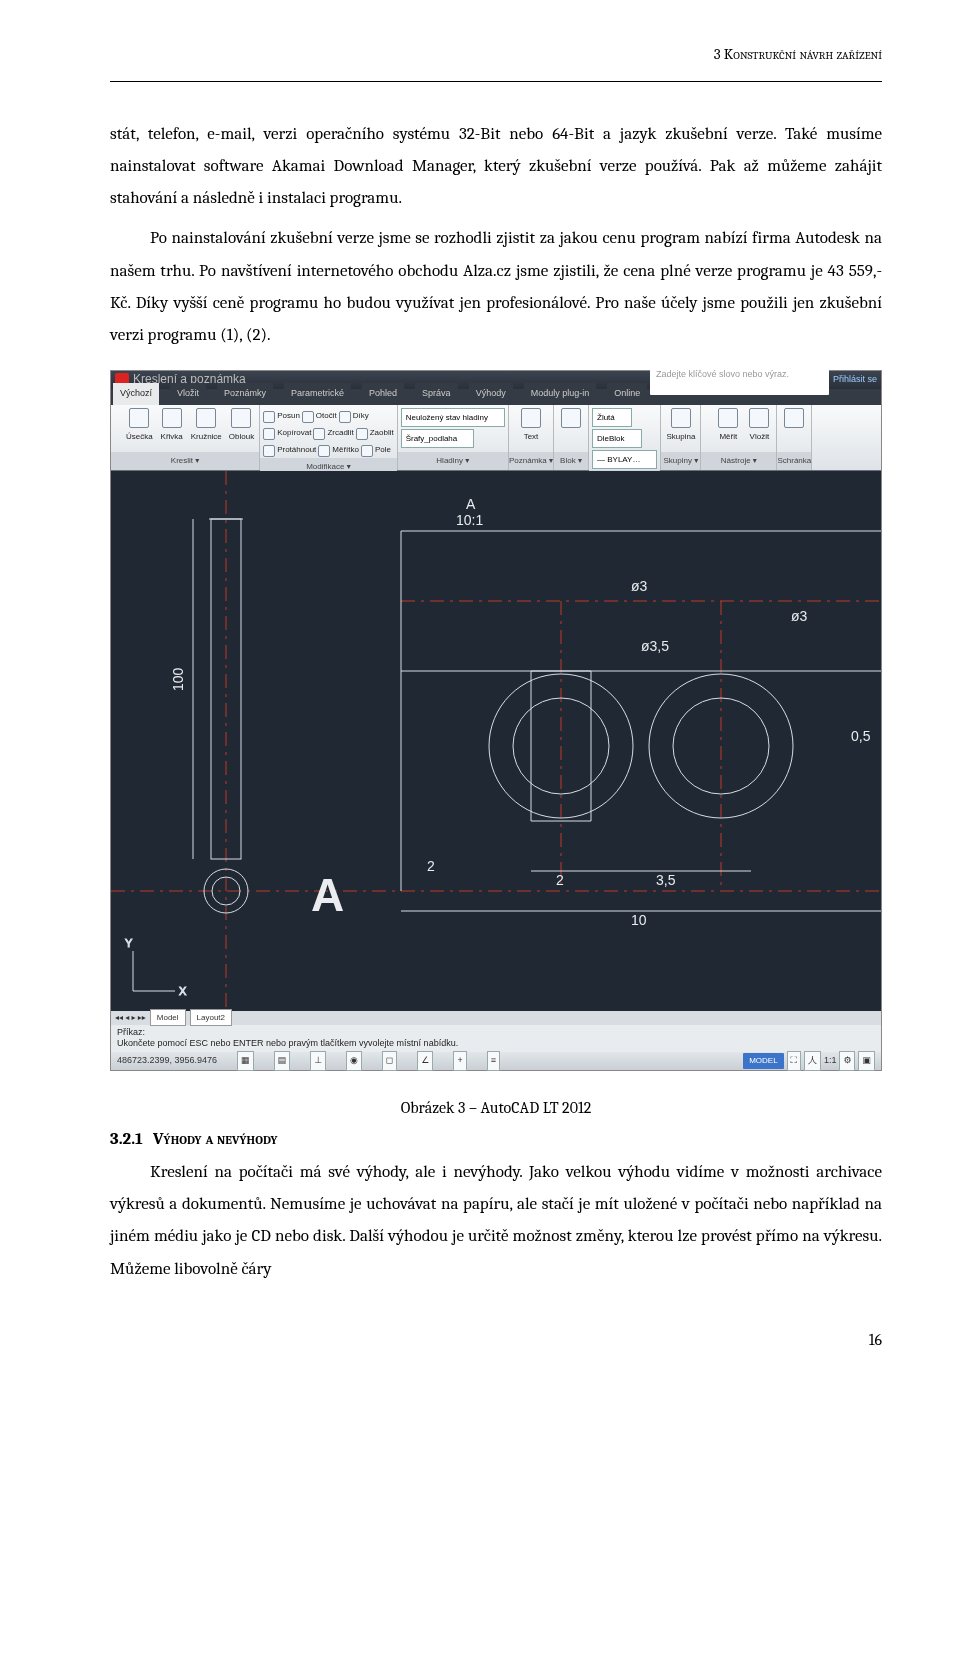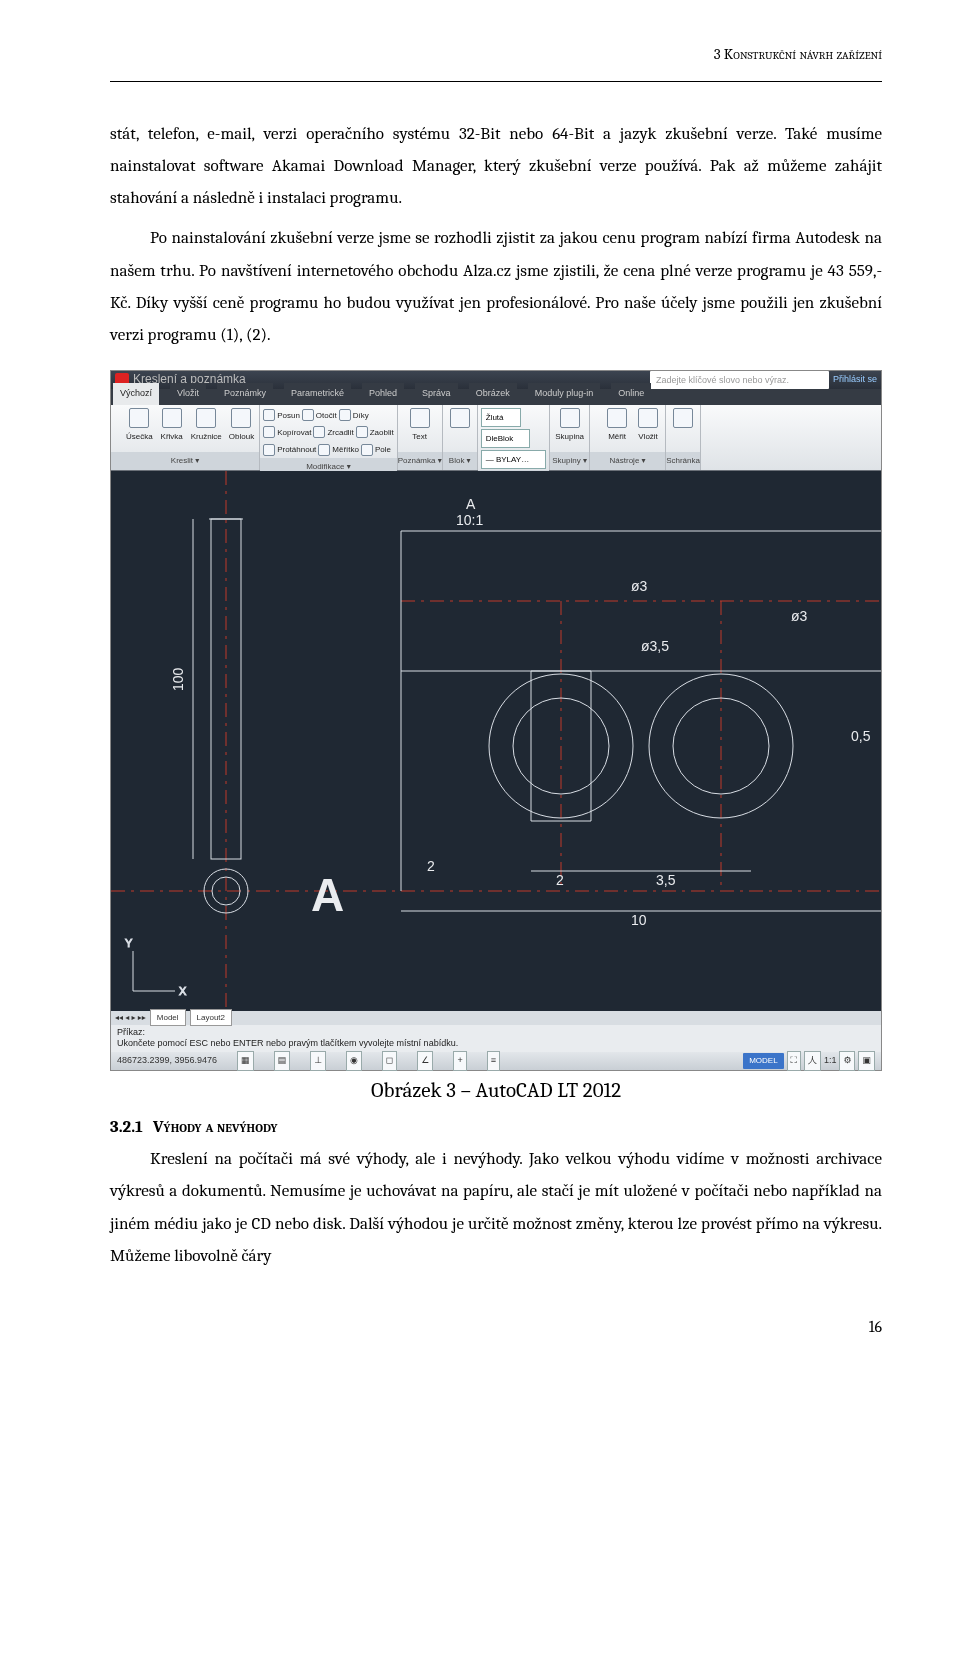--- a/index.html
+++ b/index.html
@@ -42,21 +42,21 @@
     height: 18px;
     padding: 0 4px;
     gap: 4px;
   }
   .logo { width: 14px; height: 14px; background: #d22; border-radius: 2px; display: inline-block; }
   .qat-item { color: #bbb; font-size: 12px; }
   .search-box {
     margin-left: auto;
     background: #fff;
     color: #999;
-    padding: 1px 40px 0 6px;
+    padding: 1px 40px 12px 6px;
     font-size: 9px;
     border-radius: 1px;
   }
   .login { color: #9cf; font-size: 9px; }
   .ribbon-tabs {
     display: flex;
     background: #353b44;
     height: 16px;
     align-items: flex-end;
     padding: 0 2px;
@@ -87,21 +87,21 @@
     flex-direction: column;
     align-items: center;
     justify-content: center;
     gap: 1px;
     min-width: 28px;
     padding: 1px 2px;
   }
   .rbtn-ic { width: 20px; height: 20px; border: 1px solid #789; border-radius: 2px; background: #f4f7fb; }
   .rbtn-ic.sm { width: 12px; height: 12px; }
   .rbtn-lbl { font-size: 8px; color: #222; white-space: nowrap; }
-  .sm-row { display: flex; align-items: center; gap: 2px; margin: 1px 0; }
+  .sm-row { display: flex; align-items: flex-end; gap: 2px; margin: 1px 0; }
   .sm-lbl { font-size: 8px; color: #222; white-space: nowrap; }
   .rgroup-title { font-size: 8px; color: #444; text-align: center; background: #cfd5db; margin: auto -3px 0 -3px; padding: 1px 0; }
   .layer-sel { background: #fff; color: #000; font-size: 8px; padding: 1px 16px 1px 4px; border: 1px solid #8aa; }
   .canvas {
     width: 100%;
     height: 540px;
     background: #1f2833;
     display: block;
   }
   .model-tabs {
@@ -122,21 +122,21 @@
     align-items: center;
     height: 18px;
     padding: 0 6px;
     color: #333;
     font-size: 9px;
     gap: 20px;
   }
   .status-box { background: #f7f9fb; border: 1px solid #9aa; padding: 0 3px; }
   .status-right { margin-left: auto; display: flex; gap: 3px; align-items: center; }
   .model-pill { background: #3b74c9; color: #fff; padding: 0 6px; border-radius: 1px; font-size: 8px; }
-  .caption { text-align: center; font-size: 21px; }
+  .caption { text-align: center; margin-top: 22px; font-size: 16px; }
   .sec-title { font-size: 17px; font-weight: bold; }
   .sec-title .num { margin-right: 10px; }
   .sec-title .txt { font-variant: small-caps; }
   .page-num { text-align: right; margin-top: 40px; font-size: 16px; }
 </style>
 </head>
 <body>
 
 <div class="page-header">3 Konstrukční návrh zařízení</div>
 
@@ -153,21 +153,21 @@
     <span class="login">Přihlásit se</span>
   </div>
 
   <div class="ribbon-tabs">
     <span class="rtab active">Výchozí</span>
     <span class="rtab">Vložit</span>
     <span class="rtab">Poznámky</span>
     <span class="rtab">Parametrické</span>
     <span class="rtab">Pohled</span>
     <span class="rtab">Správa</span>
-    <span class="rtab">Obrázek</span>
+    <span class="rtab">Výhody</span>
     <span class="rtab">Moduly plug-in</span>
     <span class="rtab">Online</span>
   </div>
 
   <div class="ribbon">
     <div class="rgroup">
       <div class="rrow">
         <div class="rbtn">
             <span class="rbtn-ic"></span>
             <span class="rbtn-lbl">Úsečka</span>
@@ -206,20 +206,29 @@
         </div>
       <div class="sm-row">
           <span class="rbtn-ic sm"></span>
           <span class="sm-lbl">Protáhnout</span>
           <span class="rbtn-ic sm"></span>
           <span class="sm-lbl">Měřítko</span>
           <span class="rbtn-ic sm"></span>
           <span class="sm-lbl">Pole</span>
         </div>
       <div class="rgroup-title">Modifikace ▾</div>
+    </div>
+    <div class="rgroup">
+      <div class="sm-row">
+          <span class="layer-sel">Neuložený stav hladiny</span>
+        </div>
+      <div class="sm-row">
+          <span class="layer-sel">Šrafy_podlaha</span>
+        </div>
+      <div class="rgroup-title">Hladiny ▾</div>
     </div>
     <div class="rgroup">
       <div class="rbtn">
           <span class="rbtn-ic"></span>
           <span class="rbtn-lbl">Text</span>
         </div>
       <div class="rgroup-title">Poznámka ▾</div>
     </div>
     <div class="rgroup">
       <div class="rbtn">

